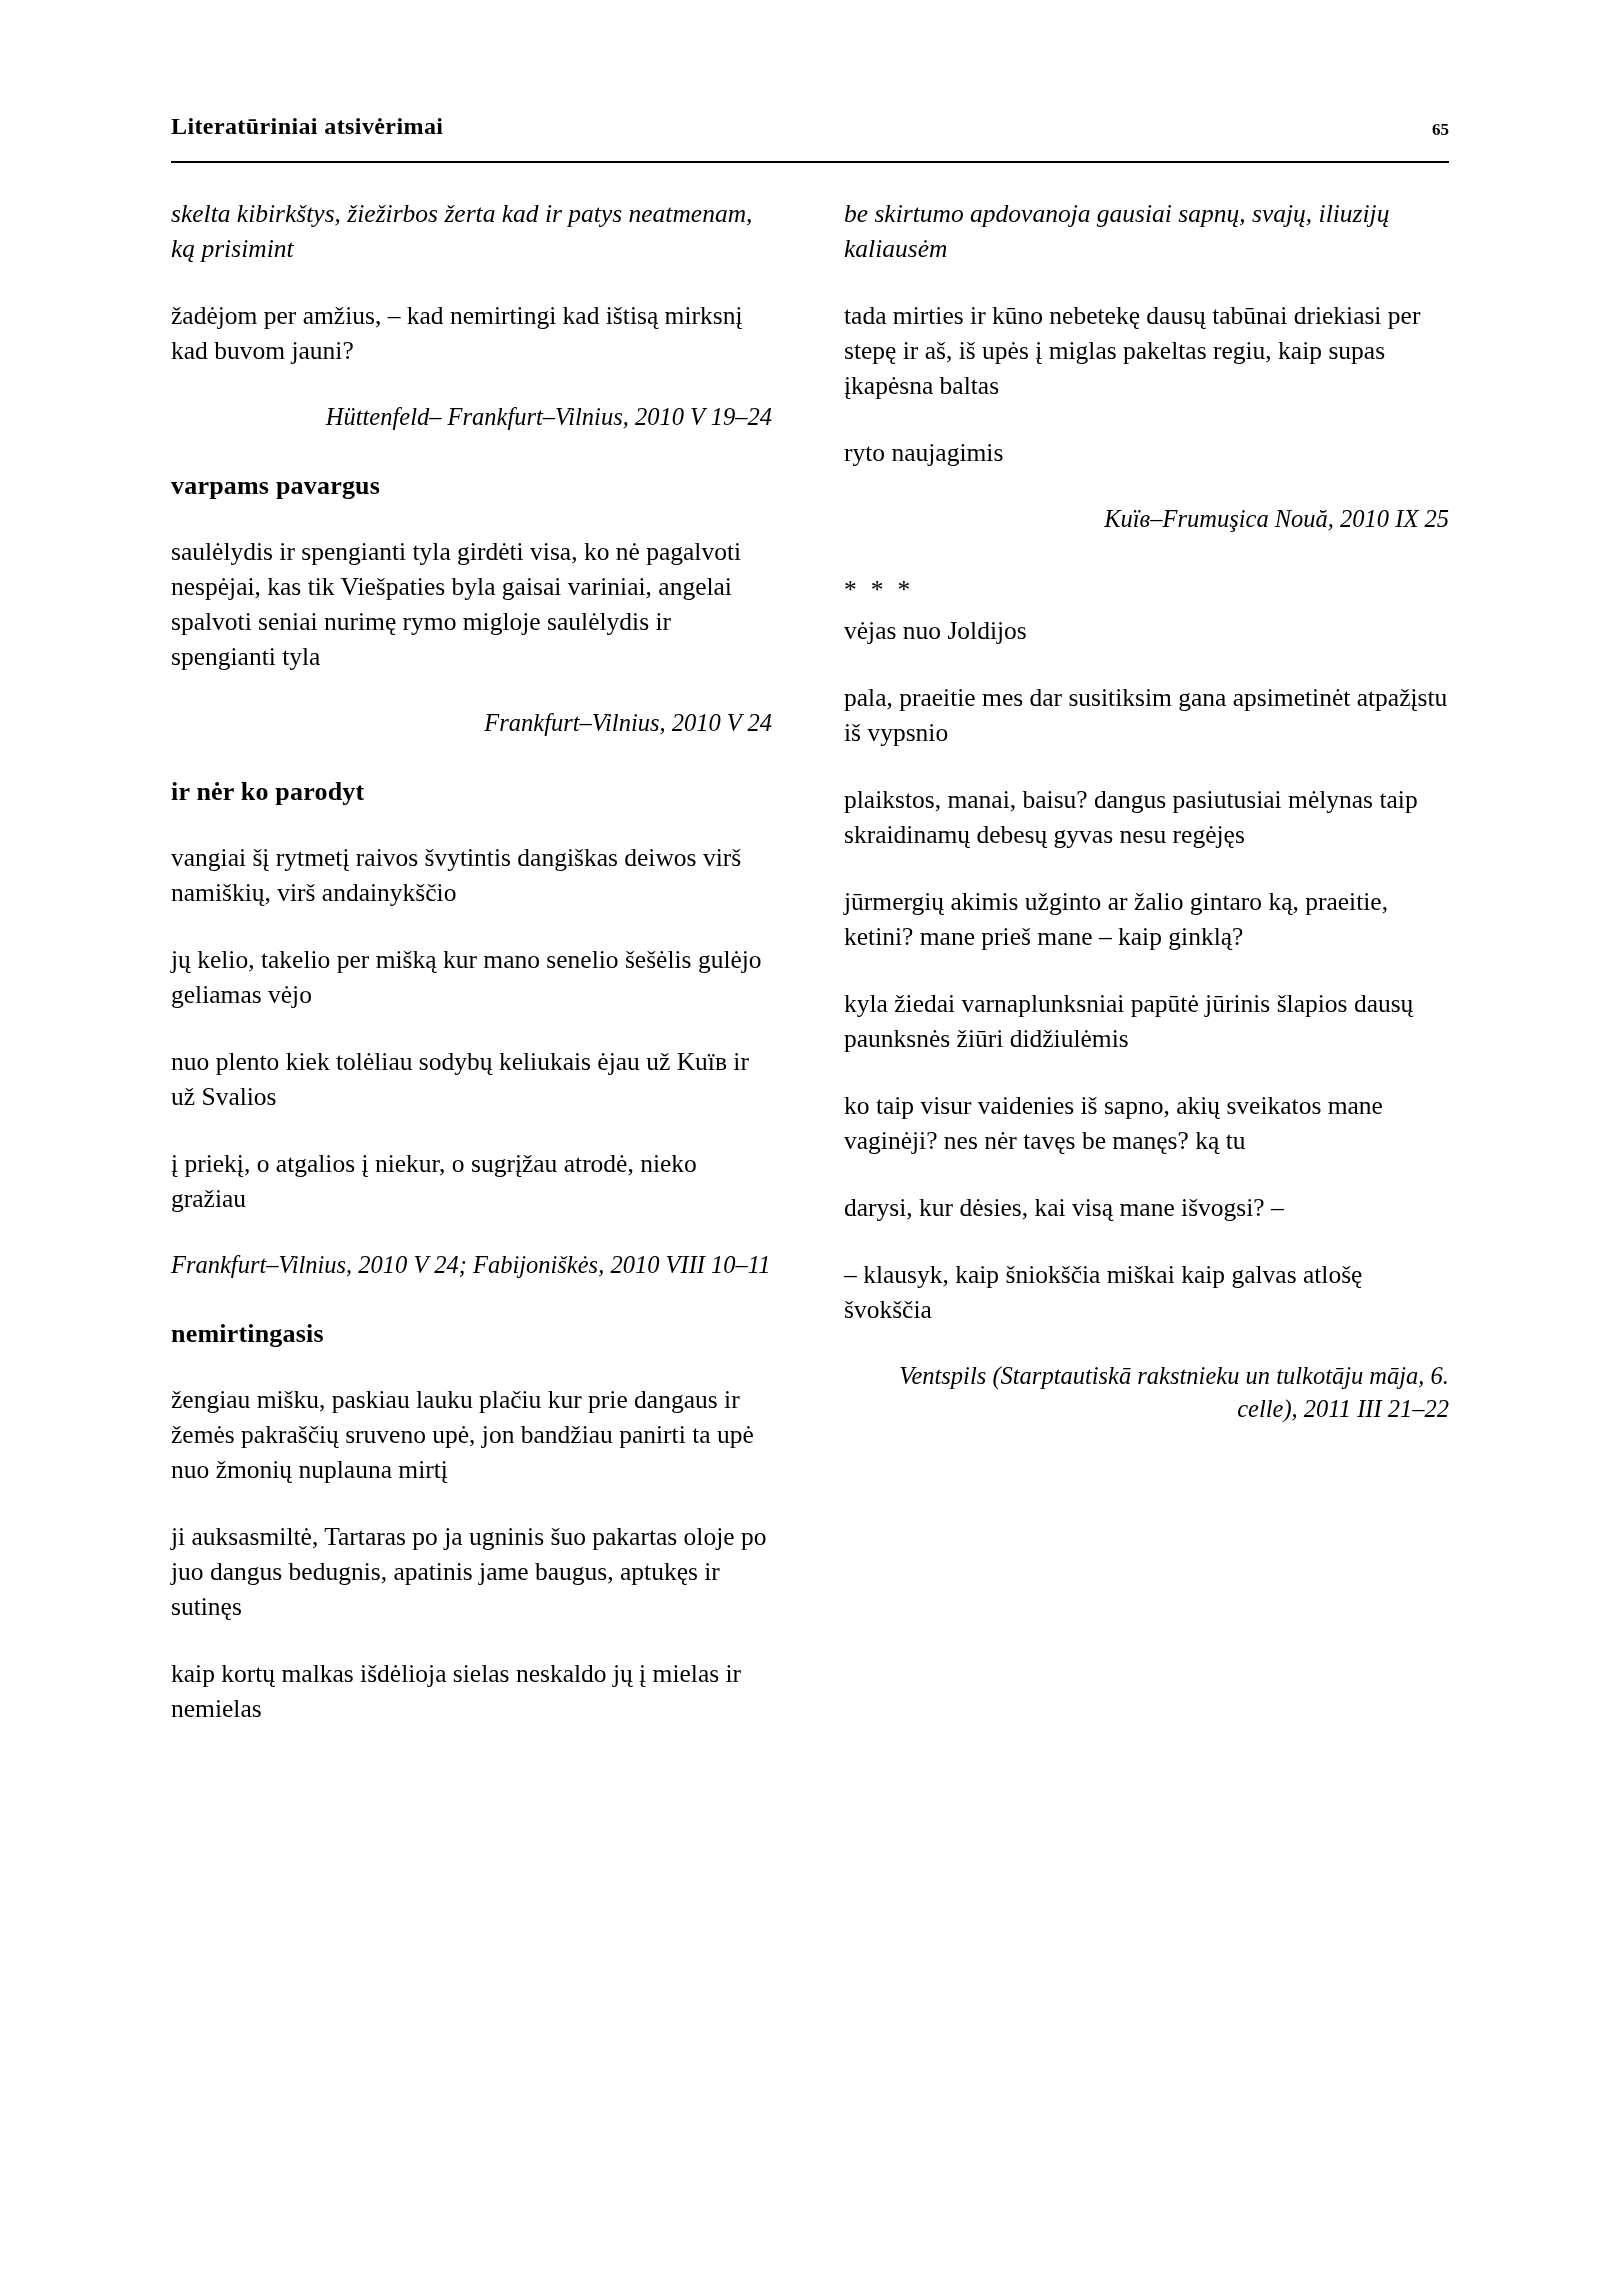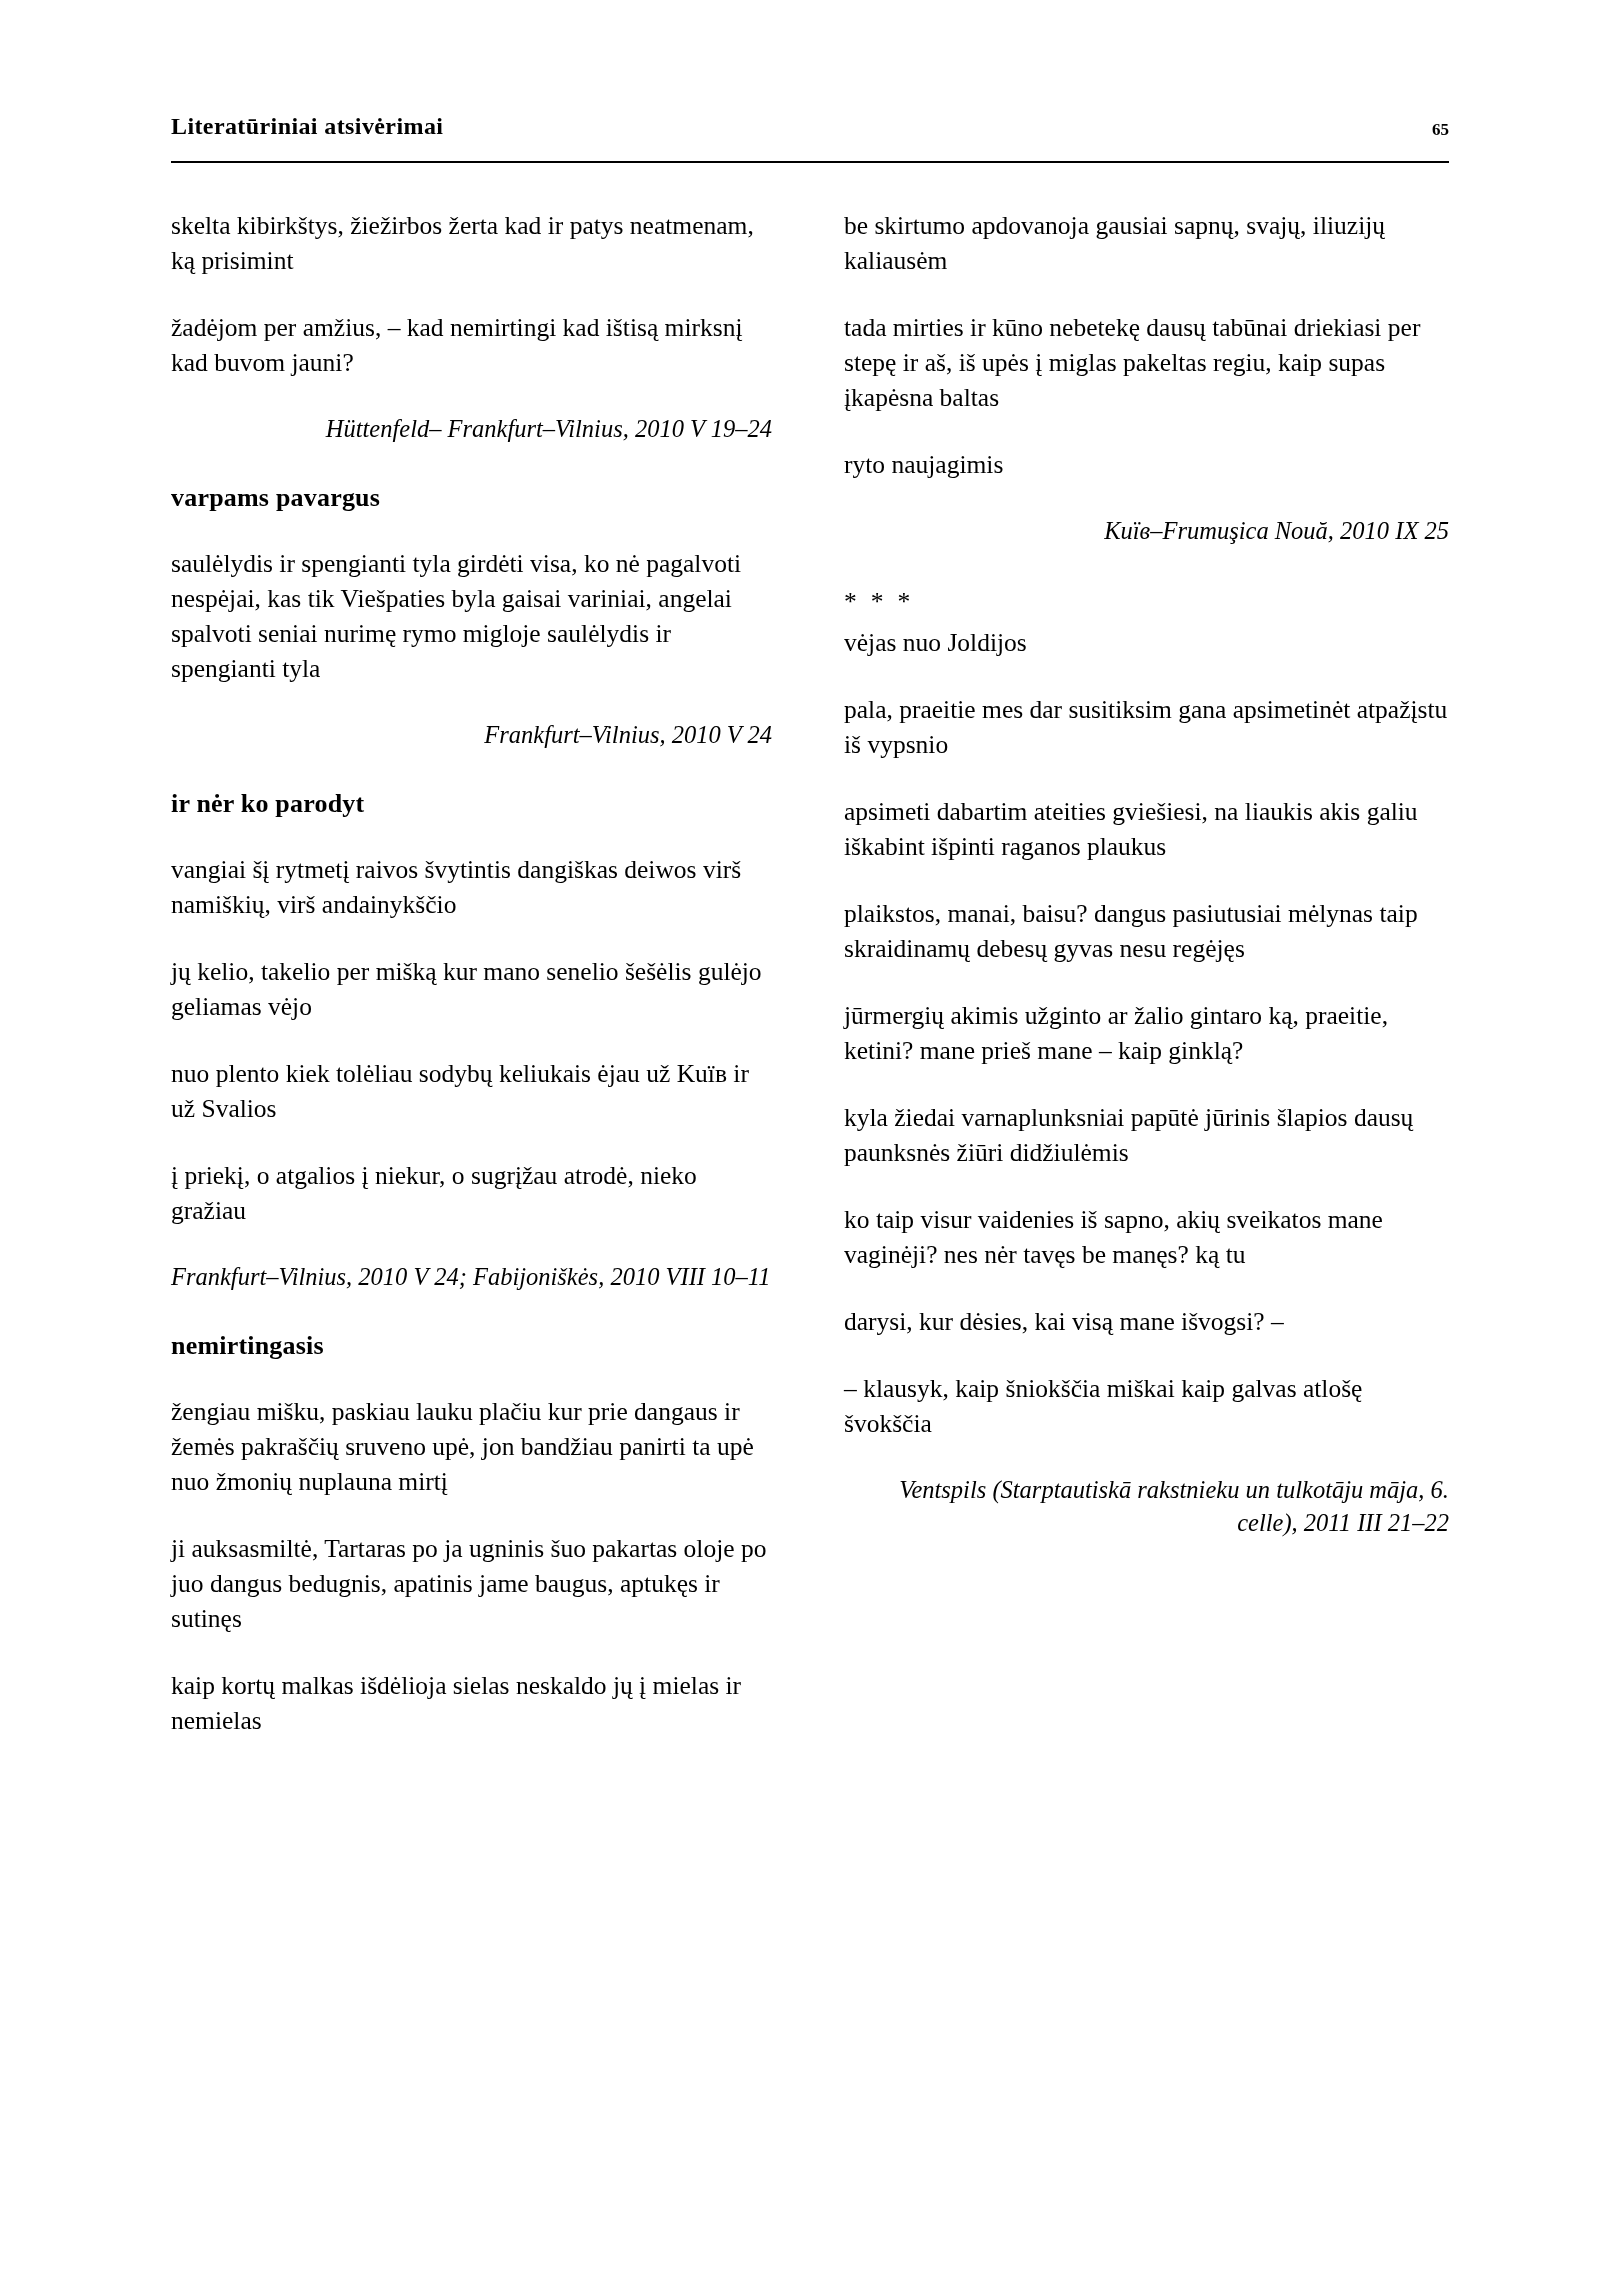--- a/index.html
+++ b/index.html
@@ -91,21 +91,21 @@
     line-height: 33px;
     text-align: left;
     margin: 25px 0 37px 0;
   }
   .asterisks {
     font-size: 25.5px;
     line-height: 35px;
     letter-spacing: 3.8px;
     margin: 0 0 5.8px 0;
   }
-  .tight-top { margin-top: 16px; }
+  .tight-top { margin-top: 4px; font-style: italic; }
 </style>
 </head>
 <body>
 
 <div class="page">
 
   <div class="header">
     <div class="header-title">Literatūriniai atsivėrimai</div>
     <div class="header-page">65</div>
   </div>
@@ -163,24 +163,20 @@
 ir aš, iš upės į miglas pakeltas
 regiu, kaip supas įkapėsna baltas</div>
       <div class="stanza">ryto naujagimis</div>
       <div class="place">Kuïв–Frumuşica Nouă, 2010 IX  25</div>
       <div class="asterisks">* * *</div>
       <div class="stanza">vėjas nuo Joldijos</div>
       <div class="stanza">pala, praeitie
 mes dar susitiksim
 gana apsimetinėt
 atpažįstu iš vypsnio</div>
-      <div class="stanza">apsimeti dabartim
-ateities gviešiesi, na liaukis
-akis galiu iškabint
-išpinti raganos plaukus</div>
       <div class="stanza">plaikstos, manai, baisu?
 dangus pasiutusiai mėlynas
 taip skraidinamų debesų
 gyvas nesu regėjęs</div>
       <div class="stanza">jūrmergių akimis
 užginto ar žalio gintaro
 ką, praeitie, ketini?
 mane prieš mane – kaip ginklą?</div>
       <div class="stanza">kyla žiedai varnaplunksniai
 papūtė jūrinis

